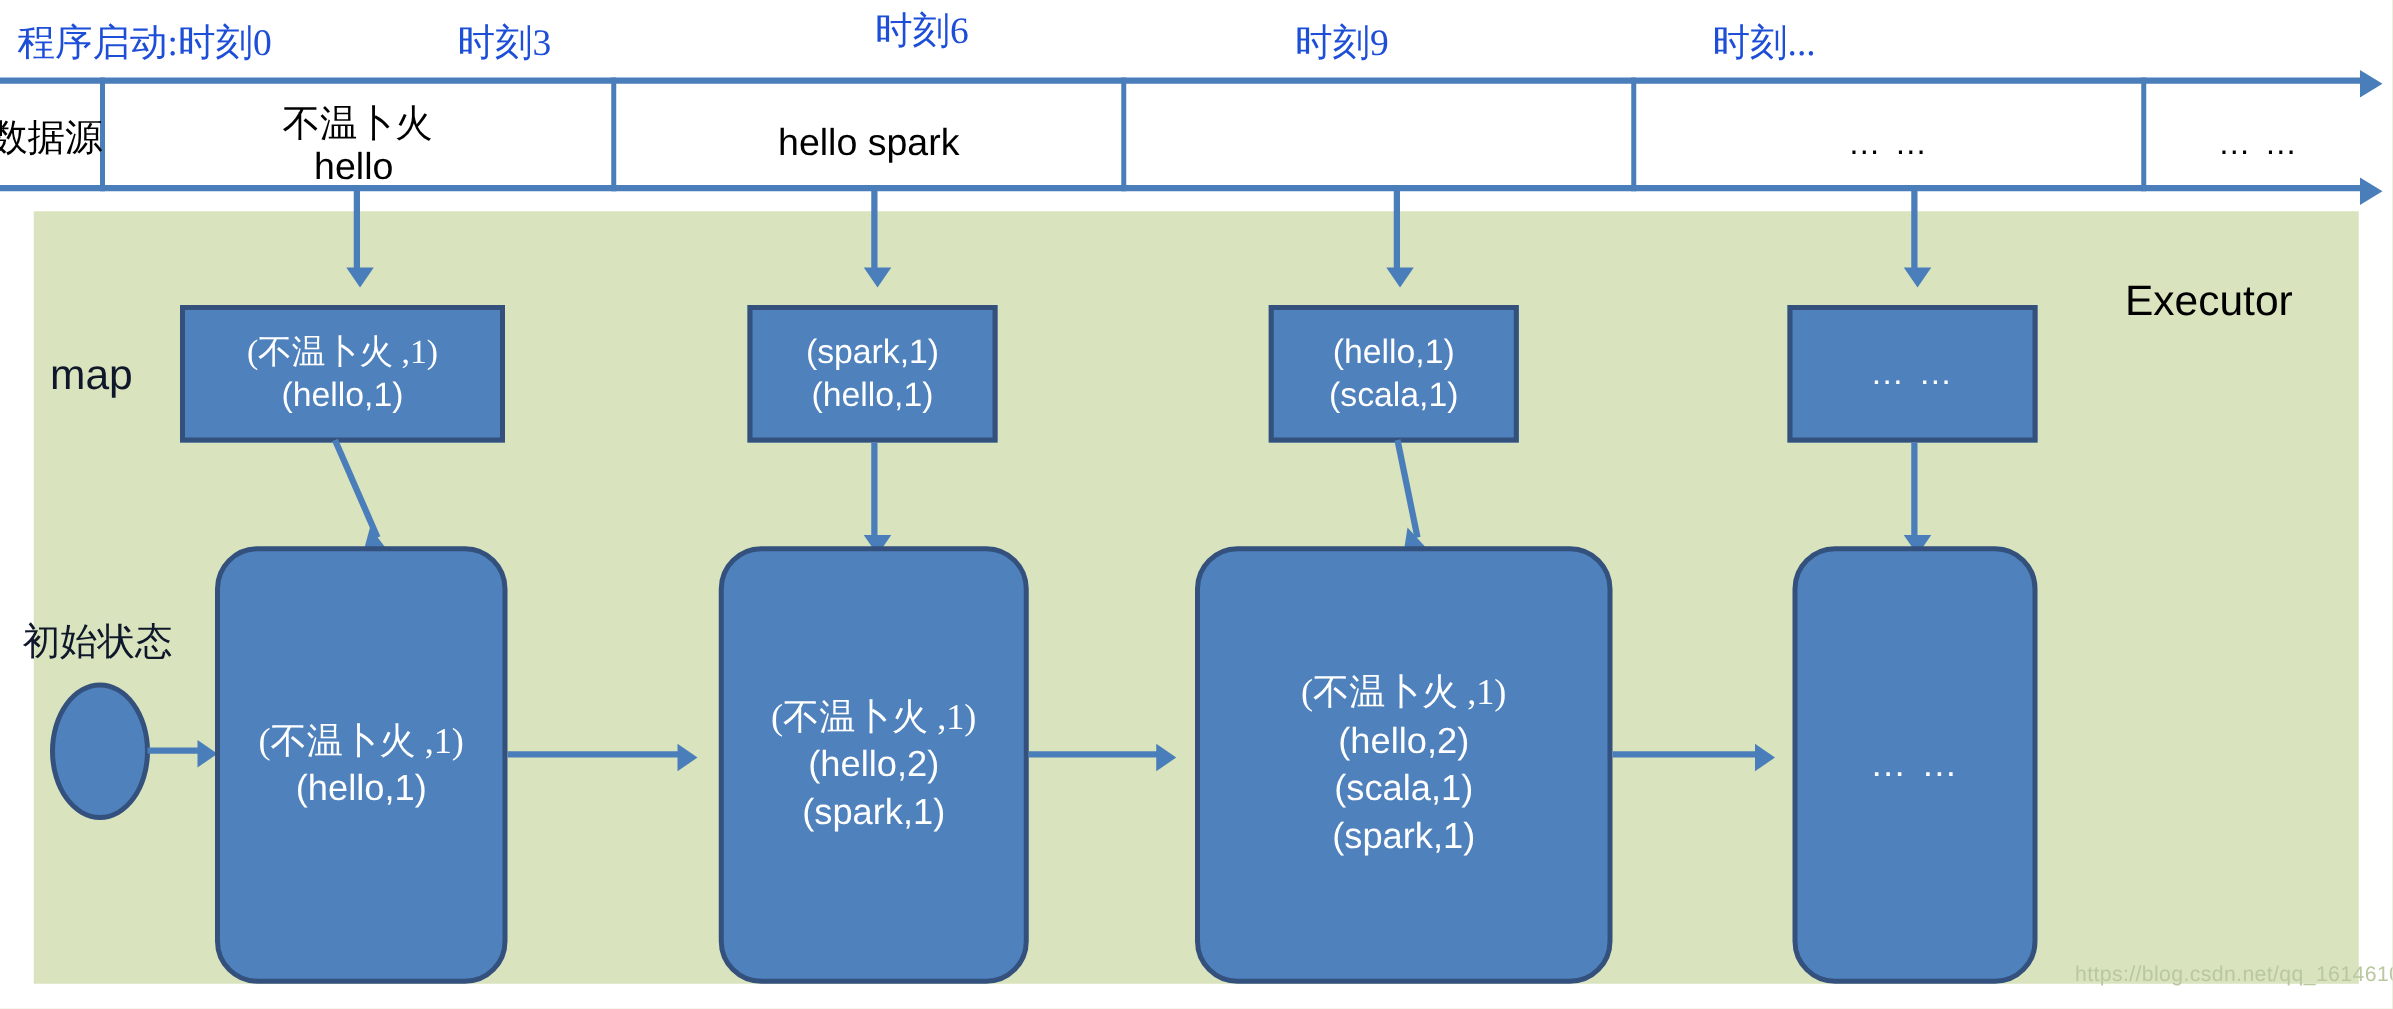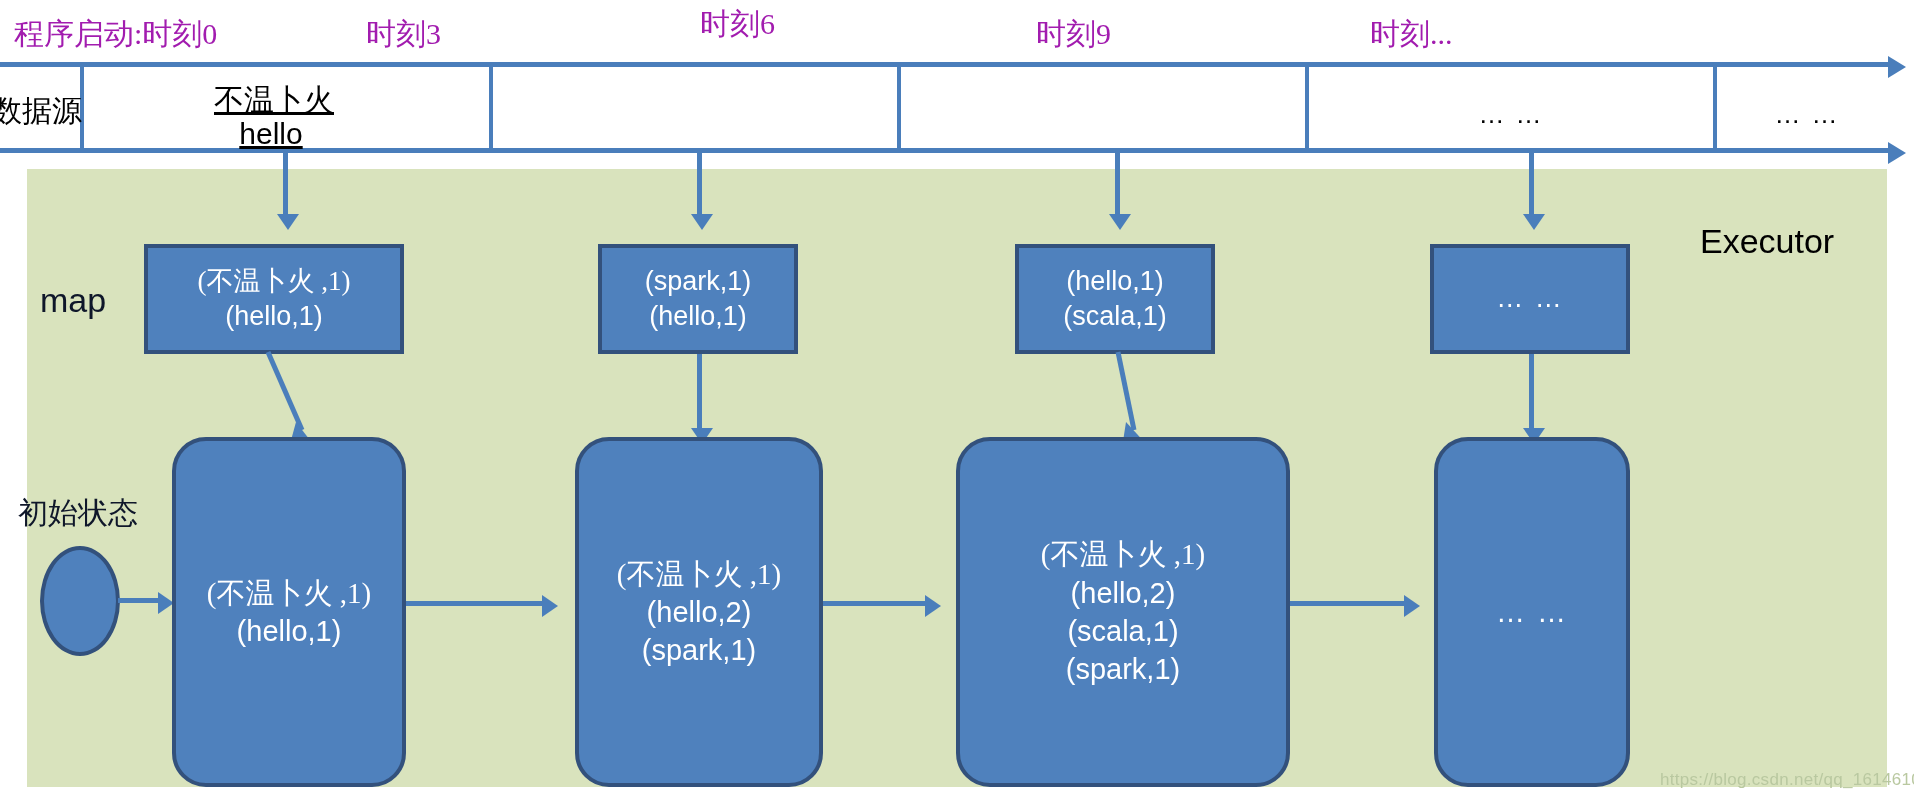--- a/index.html
+++ b/index.html
@@ -9,21 +9,21 @@
     font-family:"Liberation Sans","DejaVu Sans",sans-serif;
     overflow:hidden;
     position:relative;
   }
   .stage{position:absolute;left:0;top:0;width:1914px;height:807px;}
 
   
   .tick-label{
     position:absolute;
     font-size:30px;
-    color:#a21caf;
+    color:#1d4ed8;
     white-space:nowrap;
     font-family:"Liberation Serif","DejaVu Serif",serif;
   }
 
   
   .axis-line{
     position:absolute;
     height:5px;
     background:#4a7ebb;
   }
@@ -162,24 +162,25 @@
   <div class="axis-arrow" style="left:1888px;top:142px;"></div>
 
   <div class="cell-div" style="left:80px;top:62px;height:91px;"></div>
   <div class="cell-div" style="left:489px;top:62px;height:91px;"></div>
   <div class="cell-div" style="left:897px;top:62px;height:91px;"></div>
   <div class="cell-div" style="left:1305px;top:62px;height:91px;"></div>
   <div class="cell-div" style="left:1713px;top:62px;height:91px;"></div>
 
   <div class="src-cell cjk" style="left:-8px;top:88px;width:90px;height:46px;justify-content:flex-start;">数据源</div>
 
-  <div class="src-cell cjk" style="left:72px;top:82px;width:404px;height:70px;flex-direction:column;text-decoration:underline;">
+  <div class="src-cell cjk" style="left:84px;top:82px;width:404px;height:70px;flex-direction:column;">
     <span class="two-line">不温卜火</span>
     <span class="ln2" style="font-family:'Liberation Sans',sans-serif;">hello</span>
   </div>
+  <div class="src-cell" style="left:493px;top:92px;width:404px;height:46px;">hello spark</div>
   <div class="src-cell" style="left:1309px;top:92px;width:404px;height:46px;font-size:26px;letter-spacing:2px;">… …</div>
   <div class="src-cell" style="left:1717px;top:92px;width:180px;height:46px;font-size:26px;letter-spacing:2px;">… …</div>
 
   <div class="executor" style="left:27px;top:169px;width:1860px;height:618px;"></div>
   <div class="executor-label" style="left:1700px;top:222px;">Executor</div>
   <div class="section-label" style="left:40px;top:281px;">map</div>
   <div class="section-label cjk" style="left:18px;top:493px;font-size:30px;">初始状态</div>
 
   <div class="v-line" style="left:283px;top:150px;height:68px;"></div>
   <div class="v-arrow" style="left:277px;top:214px;"></div>

